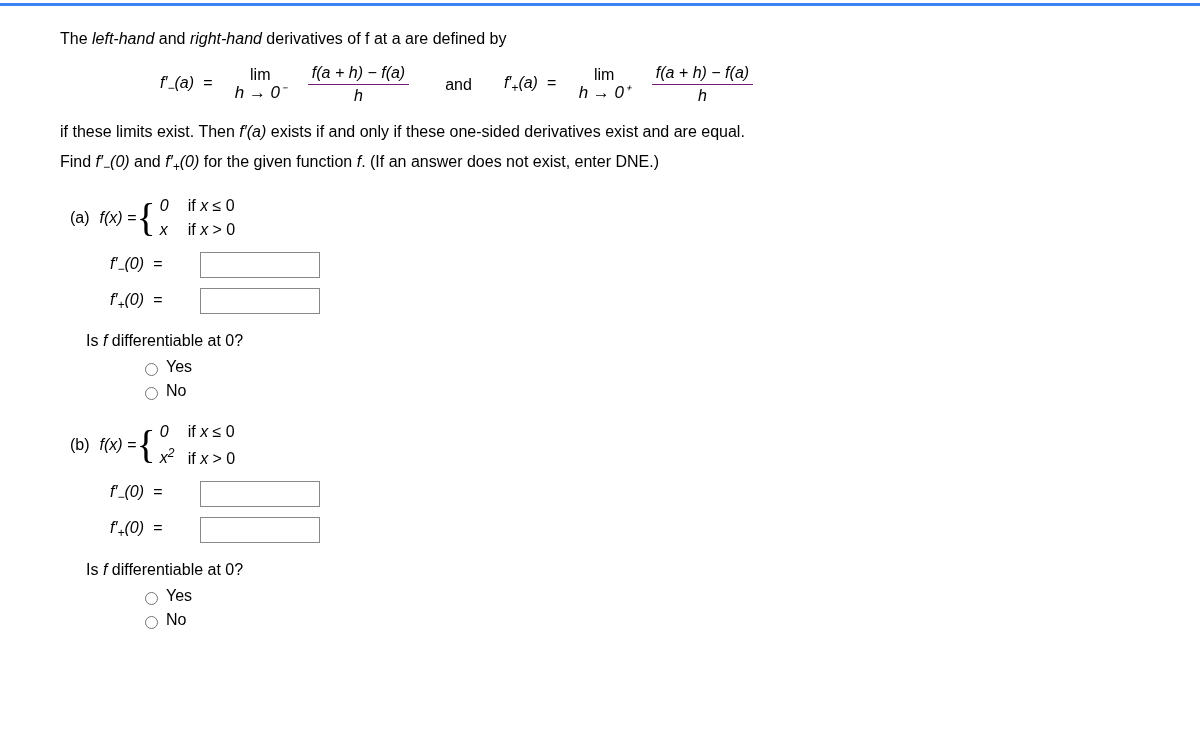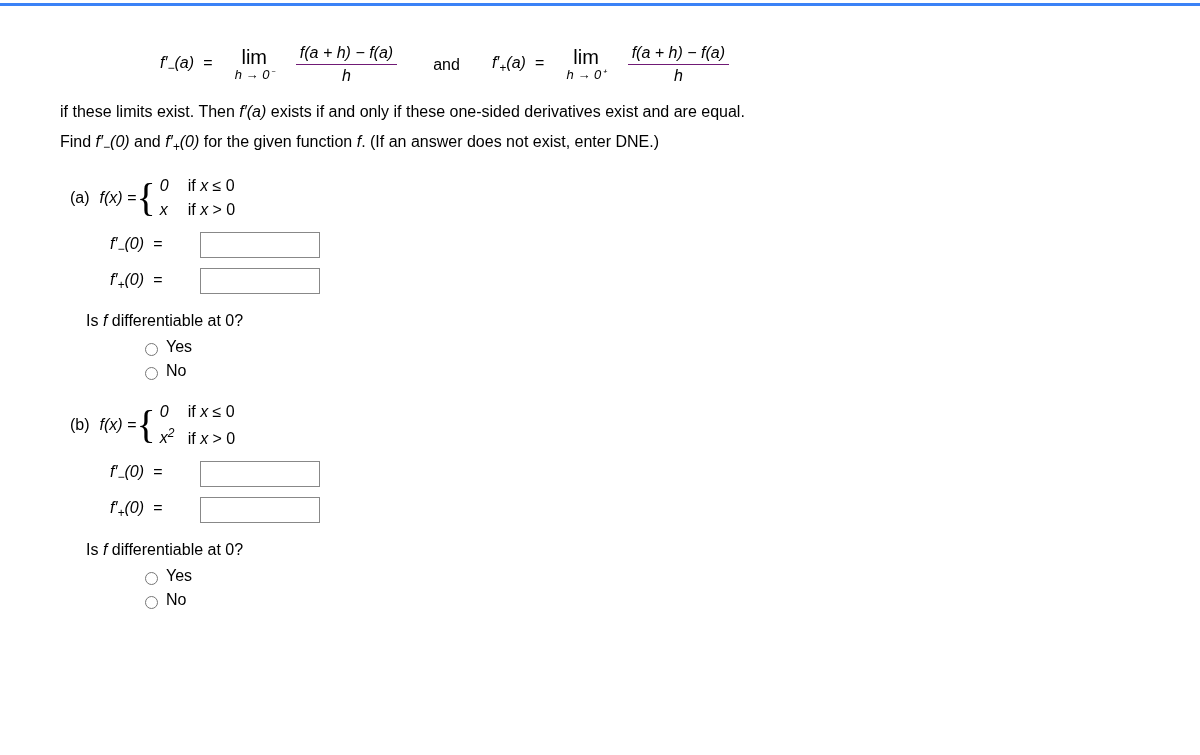--- a/index.html
+++ b/index.html
@@ -37,24 +37,24 @@
       gap: 12px;
     }
     .lim-block {
       display: inline-flex;
       flex-direction: column;
       align-items: center;
       line-height: 1.1;
       margin: 0 6px;
     }
     .lim-top {
-      font-size: 20px;
+      font-size: 16px;
     }
     .lim-bottom {
-      font-size: 13px;
+      font-size: 17px;
     }
     .frac {
       display: inline-flex;
       flex-direction: column;
       align-items: center;
       margin: 0 4px;
     }
     .frac-num {
       border-bottom: 1px solid #701a75;
       padding: 0 4px 2px 4px;
@@ -147,20 +147,23 @@
       font-style: italic;
     }
   </style>
 </head>
 <body>
 
 <div class="top-bar"></div>
 
 <div class="content">
 
+  <div class="intro">
+    <span>The </span><span class="italic">left-hand</span><span> and </span><span class="italic">right-hand</span><span> derivatives of f at a are defined by</span>
+  </div>
 
   <div class="formula-row">
     <span class="fvar">
       <span class="fvar">f′</span><span class="sub">−</span>(<span class="fvar">a</span>) &nbsp;=&nbsp;
     </span>
     <span class="lim-block">
       <span class="lim-top">lim</span>
       <span class="lim-bottom fvar">h → 0⁻</span>
     </span>
     <span class="frac">

